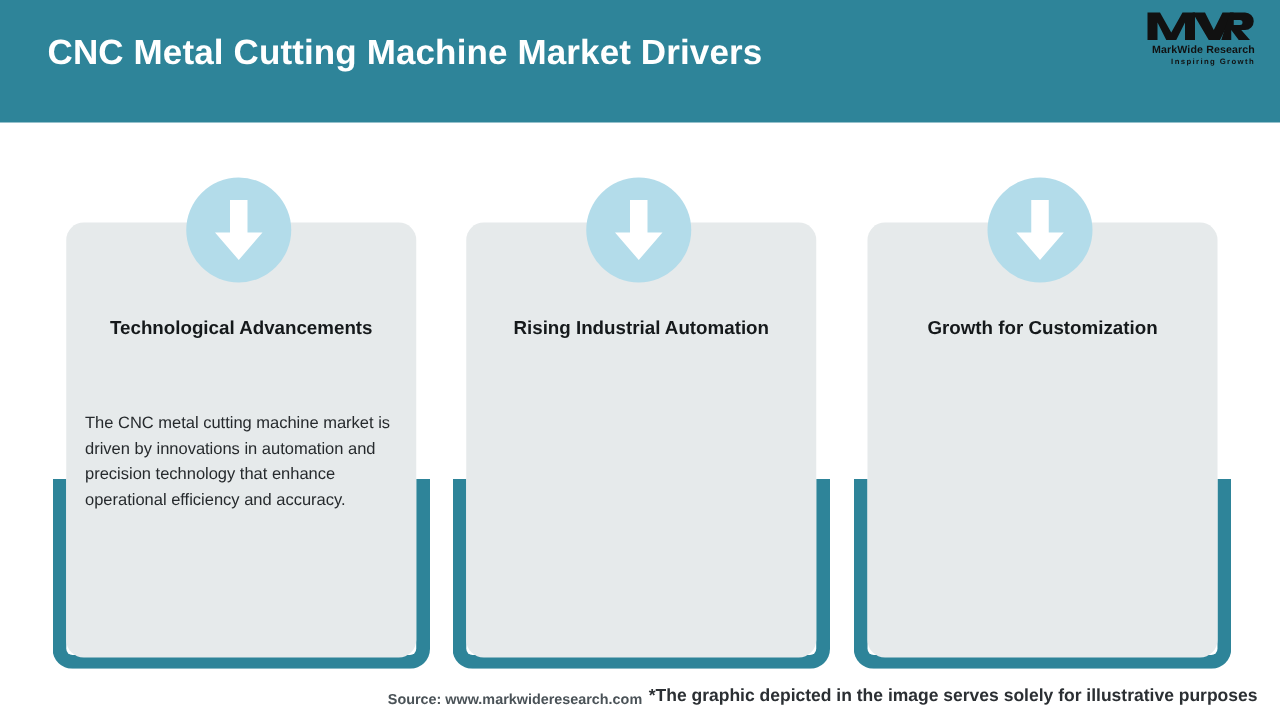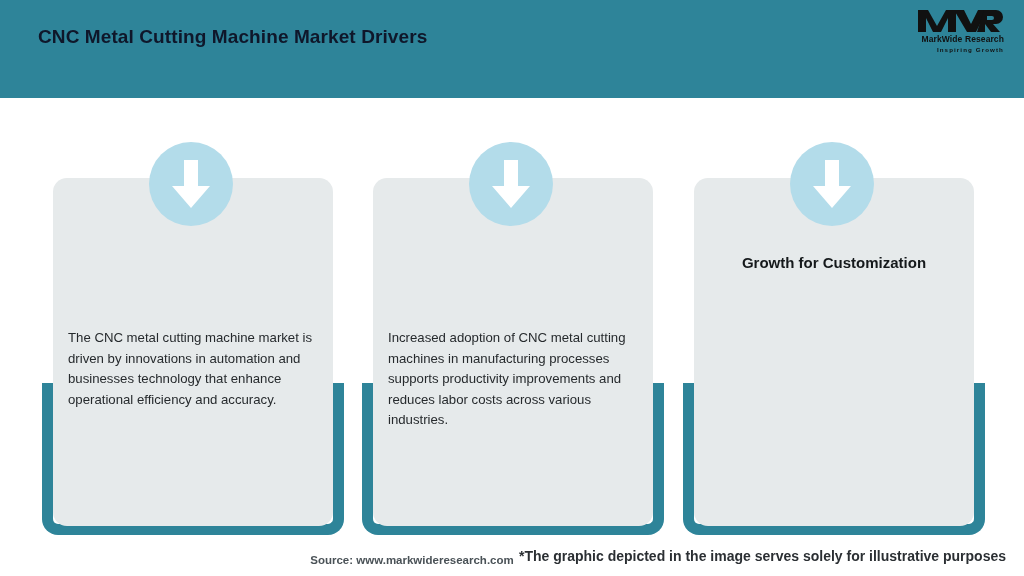--- a/index.html
+++ b/index.html
@@ -22,23 +22,23 @@
     left: 0;
     top: 0;
     width: 1024px;
     height: 98px;
     background: #2e8499;
   }
   .header-title {
     position: absolute;
     left: 38px;
     top: 26px;
-    font-size: 19px;
-    font-weight: bold;
-    color: #0f172a;
+    font-size: 28px;
+    font-weight: bold;
+    color: #ffffff;
     letter-spacing: 0.1px;
     white-space: nowrap;
   }
 
   
   .logo {
     position: absolute;
     right: 20px;
     top: 8px;
     width: 112px;
@@ -195,33 +195,34 @@
     <span class="logo-name">MarkWide Research</span>
     <span class="logo-tag">Inspiring Growth</span>
   </div>
 </div>
 
 <div class="cards">
 
   <div class="card-wrap c1">
     <div class="bracket"></div>
     <div class="card">
-      <div class="card-desc">The CNC metal cutting machine market is driven by innovations in automation and businesses technology that enhance operational efficiency and accuracy.</div>
+      <div class="card-title">Technological Advancements</div>
+      <div class="card-desc">The CNC metal cutting machine market is driven by innovations in automation and precision technology that enhance operational efficiency and accuracy.</div>
     </div>
     <div class="icon-circle">
       <svg width="44" height="52" viewBox="0 0 44 52" aria-hidden="true">
         <polygon fill="#ffffff" points="15,2 29,2 29,28 41,28 22,50 3,28 15,28"></polygon>
       </svg>
     </div>
   </div>
 
   <div class="card-wrap c2">
     <div class="bracket"></div>
     <div class="card">
-      <div class="card-desc">Increased adoption of CNC metal cutting machines in manufacturing processes supports productivity improvements and reduces labor costs across various industries.</div>
+      <div class="card-title">Rising Industrial Automation</div>
     </div>
     <div class="icon-circle">
       <svg width="44" height="52" viewBox="0 0 44 52" aria-hidden="true">
         <polygon fill="#ffffff" points="15,2 29,2 29,28 41,28 22,50 3,28 15,28"></polygon>
       </svg>
     </div>
   </div>
 
   <div class="card-wrap c3">
     <div class="bracket"></div>

